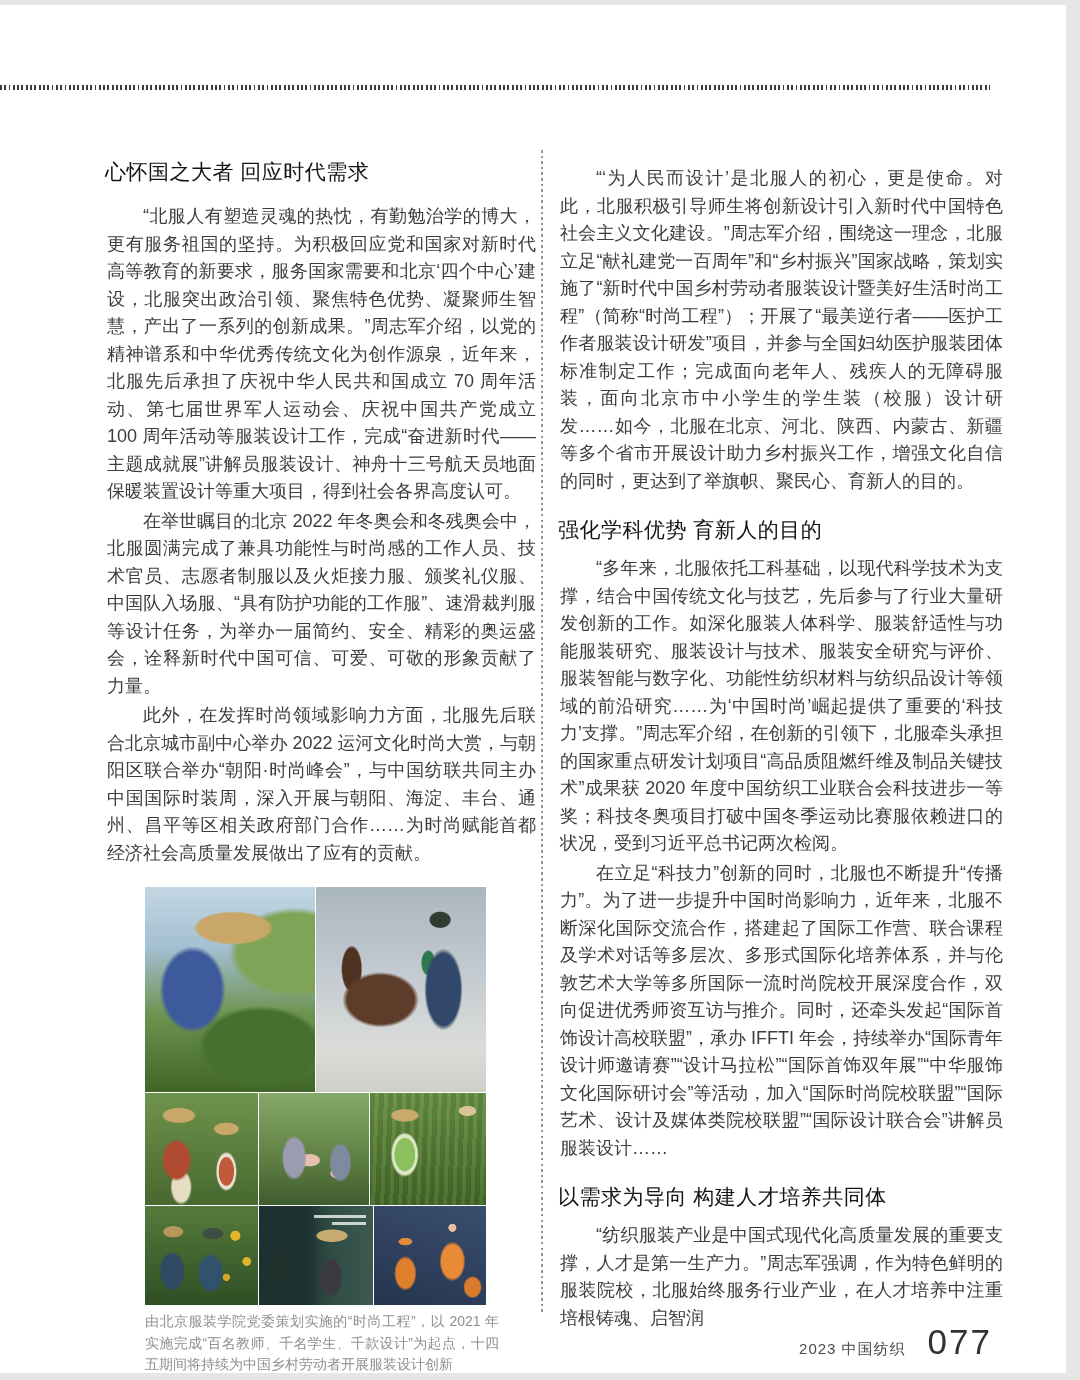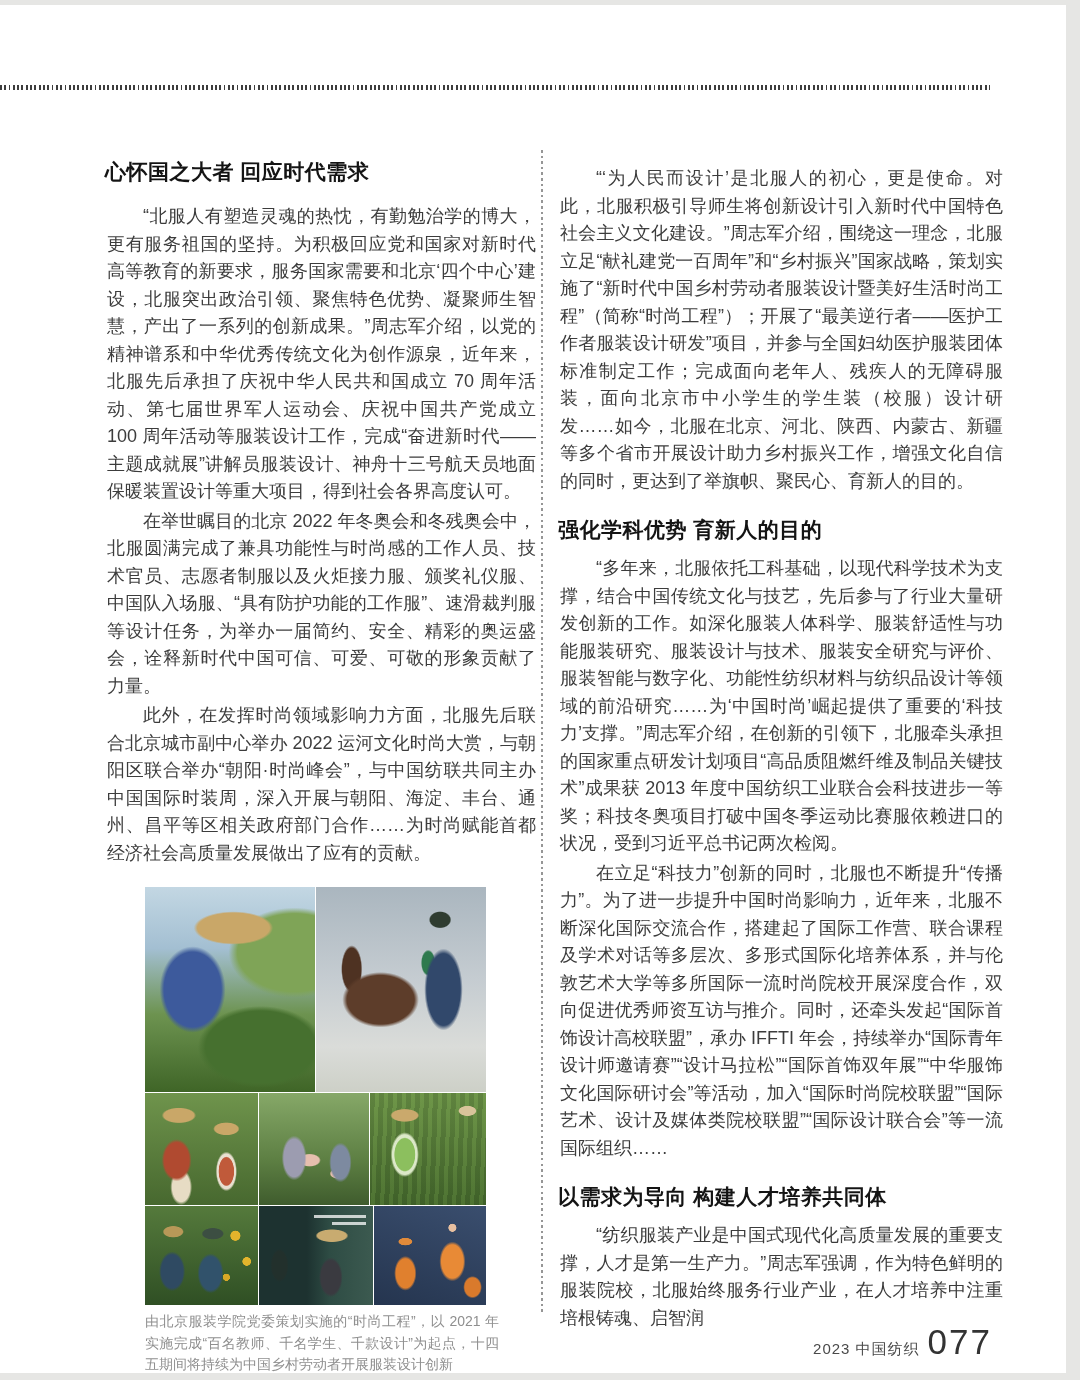--- a/index.html
+++ b/index.html
@@ -23,21 +23,21 @@
   .vrule{
     position:absolute;left:541px;top:150px;width:2px;height:1162px;
     background:repeating-linear-gradient(180deg,#969696 0 2.5px,transparent 2.5px 5.6px);
   }
 
   .col{position:absolute;color:#3c3c3c;font-size:18px;line-height:27.5px;text-align:justify;}
   .col-left{left:105px;top:158px;width:433px;}
   .col-right{left:558px;top:163px;width:447px;}
 
   h2.sec{
-    font-size:21px;line-height:28px;color:#141414;font-weight:700;
+    font-size:21px;line-height:28px;color:#141414;font-weight:400;
     margin:0 0 17px 0;text-align:left;letter-spacing:0.5px;
   }
   .col-right h2.sec{margin:21px 0 11px 0;}
   p.body{margin:2px;text-indent:2em;}
 
   
   .collage{margin:20px 0 0 40px;width:341px;display:flex;flex-direction:column;gap:1px;background:#fff;}
   .prow{display:flex;gap:1px;}
   .tile{position:relative;overflow:hidden;flex:none;}
 
@@ -99,21 +99,21 @@
   .overlay-bars i{display:block;height:3px;margin-bottom:4px;background:rgba(255,255,255,.75);}
   .overlay-bars i:last-child{width:34px;margin-left:18px;}
 
   .caption{
     margin:6px 0 0 40px;width:354px;
     color:#8f8f8f;font-size:14px;line-height:21.5px;text-align:justify;text-indent:0;
   }
 
   .footer{
     position:absolute;right:88px;top:1322px;
-    display:flex;align-items:baseline;gap:8px;color:#3a3a3a;
+    display:flex;align-items:baseline;gap:22px;color:#3a3a3a;
   }
   .footer .journal{font-size:15px;letter-spacing:1px;color:#4a4a4a;}
   .footer .pagenum{font-size:35px;font-weight:400;letter-spacing:2px;color:#333;}
 </style>
 </head>
 <body>
 
 <div class="edge edge-top"></div>
 <div class="edge edge-right"></div>
 <div class="edge edge-bottom"></div>
@@ -148,22 +148,22 @@
       <div class="tile t-orange"></div>
     </div>
   </div>
   <div class="caption">由北京服装学院党委策划实施的“时尚工程”，以 2021 年实施完成“百名教师、千名学生、千款设计”为起点，十四五期间将持续为中国乡村劳动者开展服装设计创新</div>
 </div>
 
 <div class="col col-right">
   <p class="body">“‘为人民而设计’是北服人的初心，更是使命。对此，北服积极引导师生将创新设计引入新时代中国特色社会主义文化建设。”周志军介绍，围绕这一理念，北服立足“献礼建党一百周年”和“乡村振兴”国家战略，策划实施了“新时代中国乡村劳动者服装设计暨美好生活时尚工程”（简称“时尚工程”）；开展了“最美逆行者——医护工作者服装设计研发”项目，并参与全国妇幼医护服装团体标准制定工作；完成面向老年人、残疾人的无障碍服装，面向北京市中小学生的学生装（校服）设计研发……如今，北服在北京、河北、陕西、内蒙古、新疆等多个省市开展设计助力乡村振兴工作，增强文化自信的同时，更达到了举旗帜、聚民心、育新人的目的。</p>
 
   <h2 class="sec">强化学科优势 育新人的目的</h2>
-  <p class="body">“多年来，北服依托工科基础，以现代科学技术为支撑，结合中国传统文化与技艺，先后参与了行业大量研发创新的工作。如深化服装人体科学、服装舒适性与功能服装研究、服装设计与技术、服装安全研究与评价、服装智能与数字化、功能性纺织材料与纺织品设计等领域的前沿研究……为‘中国时尚’崛起提供了重要的‘科技力’支撑。”周志军介绍，在创新的引领下，北服牵头承担的国家重点研发计划项目“高品质阻燃纤维及制品关键技术”成果获 2013 年度中国纺织工业联合会科技进步一等奖；科技冬奥项目打破中国冬季运动比赛服依赖进口的状况，受到习近平总书记两次检阅。</p>
-  <p class="body">在立足“科技力”创新的同时，北服也不断提升“传播力”。为了进一步提升中国时尚影响力，近年来，北服不断深化国际交流合作，搭建起了国际工作营、联合课程及学术对话等多层次、多形式国际化培养体系，并与伦敦艺术大学等多所国际一流时尚院校开展深度合作，双向促进优秀师资互访与推介。同时，还牵头发起“国际首饰设计高校联盟”，承办 IFFTI 年会，持续举办“国际青年设计师邀请赛”“设计马拉松”“国际首饰双年展”“中华服饰文化国际研讨会”等活动，加入“国际时尚院校联盟”“国际艺术、设计及媒体类院校联盟”“国际设计联合会”等一流国际组织……</p>
+  <p class="body">“多年来，北服依托工科基础，以现代科学技术为支撑，结合中国传统文化与技艺，先后参与了行业大量研发创新的工作。如深化服装人体科学、服装舒适性与功能服装研究、服装设计与技术、服装安全研究与评价、服装智能与数字化、功能性纺织材料与纺织品设计等领域的前沿研究……为‘中国时尚’崛起提供了重要的‘科技力’支撑。”周志军介绍，在创新的引领下，北服牵头承担的国家重点研发计划项目“高品质阻燃纤维及制品关键技术”成果获 2020 年度中国纺织工业联合会科技进步一等奖；科技冬奥项目打破中国冬季运动比赛服依赖进口的状况，受到习近平总书记两次检阅。</p>
+  <p class="body">在立足“科技力”创新的同时，北服也不断提升“传播力”。为了进一步提升中国时尚影响力，近年来，北服不断深化国际交流合作，搭建起了国际工作营、联合课程及学术对话等多层次、多形式国际化培养体系，并与伦敦艺术大学等多所国际一流时尚院校开展深度合作，双向促进优秀师资互访与推介。同时，还牵头发起“国际首饰设计高校联盟”，承办 IFFTI 年会，持续举办“国际青年设计师邀请赛”“设计马拉松”“国际首饰双年展”“中华服饰文化国际研讨会”等活动，加入“国际时尚院校联盟”“国际艺术、设计及媒体类院校联盟”“国际设计联合会”讲解员服装设计……</p>
 
   <h2 class="sec">以需求为导向 构建人才培养共同体</h2>
   <p class="body">“纺织服装产业是中国式现代化高质量发展的重要支撑，人才是第一生产力。”周志军强调，作为特色鲜明的服装院校，北服始终服务行业产业，在人才培养中注重培根铸魂、启智润</p>
 </div>
 
 <div class="footer">
   <span class="journal">2023 中国纺织</span>
   <span class="pagenum">077</span>
 </div>
 

